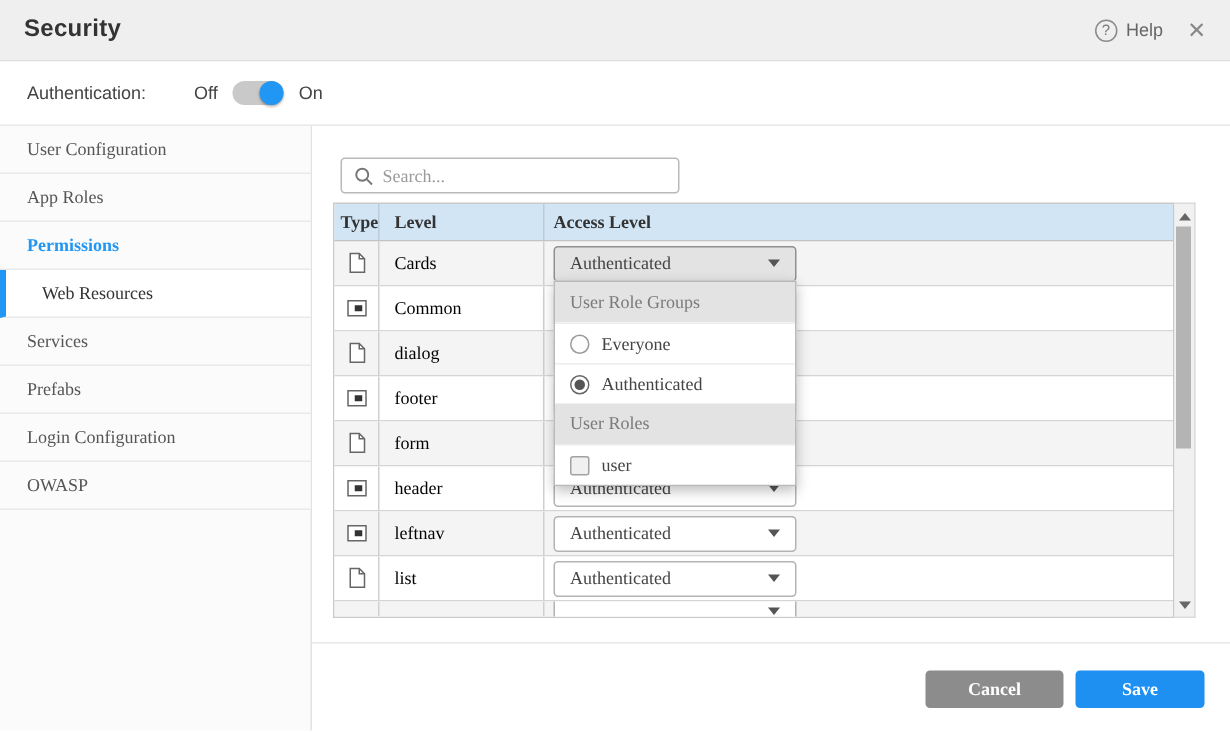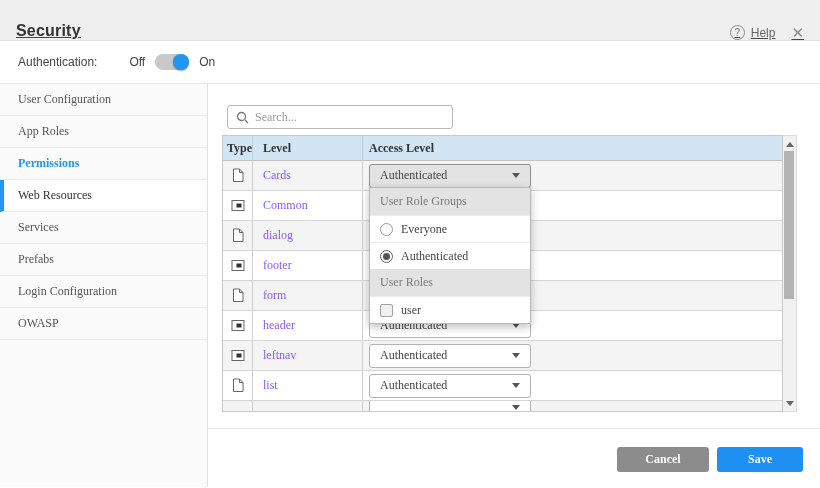--- a/index.html
+++ b/index.html
@@ -3,21 +3,21 @@
 <meta charset="utf-8">
 <style>
   * { box-sizing: border-box; margin: 0; padding: 0; }
   body { background:#fff; font-family:"Liberation Sans", sans-serif; }
   .page { position:relative; width:820px; height:488px; background:#fff; overflow:hidden;
           font-size:12px; color:#444;
           --accent:#2196f3; --save:#1e90f2; --cancel:#8c8c8c; --thead-bg:#d2e5f4; }
 
   
   .titlebar { height:41px; background:#efefef; border-bottom:1px solid #e0e0e0;
-              display:flex; align-items:flex-end; padding:0 16px;text-decoration:underline; }
+              display:flex; align-items:center; padding:0 16px; }
   .title { font-size:16px; font-weight:600; color:#333; letter-spacing:.2px; }
   .titlebar-right { margin-left:auto; display:flex; align-items:center; gap:16px; }
   .help { display:flex; align-items:center; gap:6px; color:#666; cursor:pointer; }
   .help-circle { width:15px; height:15px; border:1px solid #8a8a8a; border-radius:50%;
                  font-size:10px; line-height:13px; text-align:center; color:#777; }
   .close { font-size:15px; color:#888; cursor:pointer; line-height:1; }
 
   
   .authbar { height:43px; border-bottom:1px solid #e8e8e8; display:flex; align-items:center;
              padding:0 18px; background:#fff; }
@@ -26,21 +26,21 @@
             position:relative; cursor:pointer; flex:none; }
   .toggle .knob { position:absolute; right:0; top:0; width:16px; height:16px; border-radius:50%;
                   background:var(--accent); box-shadow:0 1px 2px rgba(0,0,0,.35); }
 
   
   .body { display:flex; height:403px;font-family:Liberation Serif, serif; }
   .sidebar { width:208px; background:#fbfbfb; border-right:1px solid #e2e2e2; flex:none; }
   .side-item { height:32px; line-height:31px; padding-left:18px; border-bottom:1px solid #e9e9e9;
                color:#555; cursor:pointer; background:#fbfbfb; }
   .side-item.accent { color:var(--accent); font-weight:600; }
-  .side-item.active { background:#fff; color:#333; border-left:4px solid var(--accent); padding-left:14px; }
+  .side-item.active { background:#fff; color:#333; border-left:4px solid var(--accent); padding-left:24px; }
 
   .main { flex:1; position:relative; background:#fff; }
 
   
   .searchbox { position:absolute; left:19px; top:21px; width:226px; height:24px;
                border:1px solid #b9b9b9; border-radius:3px; background:#fff;
                display:flex; align-items:center; padding:0 8px; gap:6px; }
   .searchbox input { border:none; outline:none; flex:1; font-size:12px; color:#444;
                      font-family:inherit; background:transparent; min-width:0; }
   .searchbox input::placeholder { color:#9a9a9a; }
@@ -54,21 +54,21 @@
             align-self:stretch; border-right:1px solid #cfcfcf; }
   .thead .c-type { justify-content:flex-start; padding-left:4px; border-right-color:#bccbd9; }
   .c-name { width:110px; flex:none; padding-left:10px; display:flex; align-items:center;
             align-self:stretch; border-right:1px solid #cfcfcf; }
   .thead .c-name { border-right-color:#bccbd9; }
   .c-access { flex:1; padding-left:6px; display:flex; align-items:center; }
   .row { display:flex; height:30px; border-bottom:1px solid #d5d5d5; background:#fff; }
   .row.odd { background:#f4f4f4; }
   .row.partial { height:10px; border-bottom:none; overflow:hidden; }
   .row.partial .trigger { margin-top:3px; }
-  .rowname { color:#8b5cf6;text-align:right; }
+  .rowname { color:#000000;text-align:right; }
 
   .trigger { width:162px; height:24px; border:1px solid #b3b3b3; border-radius:3px; background:#fff;
              display:flex; align-items:center; justify-content:space-between; padding:0 10px;
              color:#444; cursor:pointer; flex:none; }
   .trigger.open { background:#e3e3e3; border-color:#8f8f8f; }
   .caret { width:0; height:0; border-left:4px solid transparent; border-right:4px solid transparent;
            border-top:5px solid #555; flex:none; }
 
   
   .scrollbar { width:14px; background:#f1f1f1; border:1px solid #dcdcdc; border-left:none;

